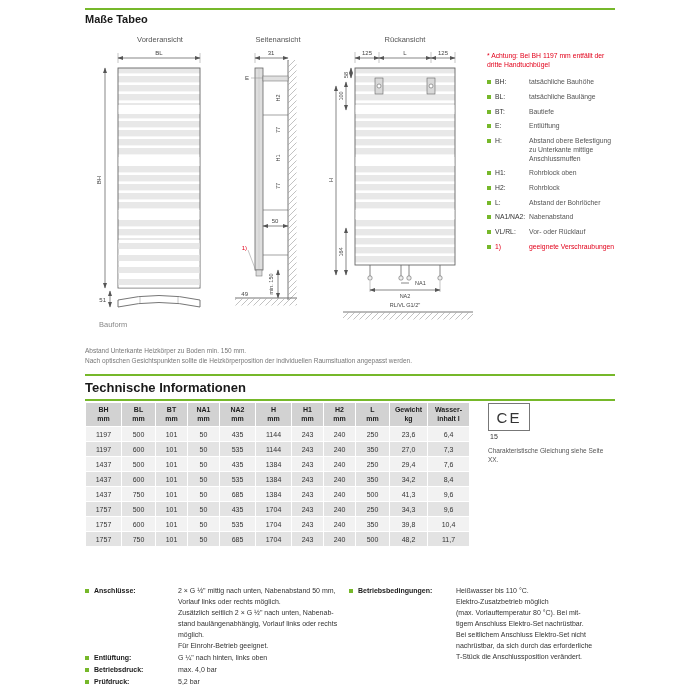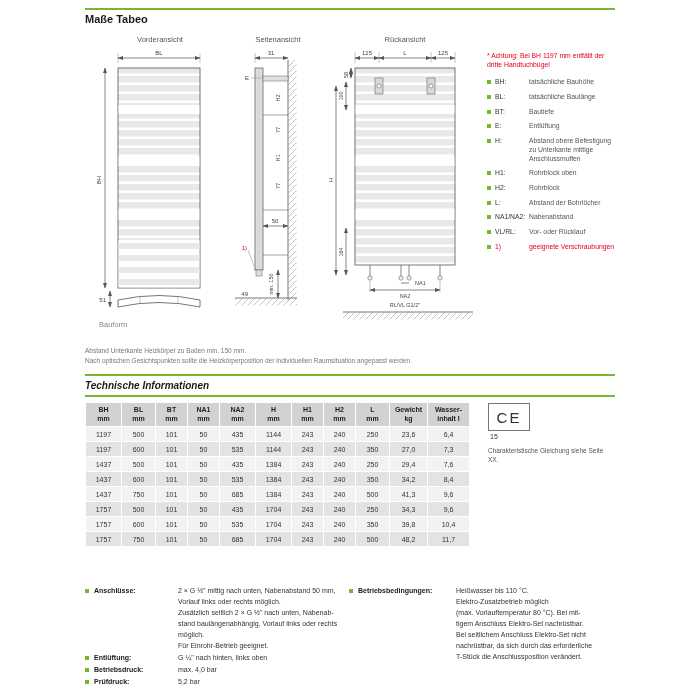--- a/index.html
+++ b/index.html
@@ -22,21 +22,21 @@
   .legend .warn{color:#e2001a;width:122px;margin-bottom:9px;}
   .legend .item{display:flex;margin-bottom:6px;}
   .legend .sq{width:4px;height:4px;background:#76b82a;margin:2px 4px 0 0;flex:none;}
   .legend .key{width:34px;flex:none;color:#333;}
   .legend .txt{flex:1;color:#555;}
   .legend .item.red .key,.legend .item.red .txt{color:#e2001a;}
   
   .note{position:absolute;left:85px;top:346px;width:460px;font-size:6.5px;color:#777;line-height:1.55;}
   
   .sec{position:absolute;left:85px;top:374px;width:530px;border-top:2px solid #76b82a;border-bottom:2px solid #76b82a;padding:4px 0 4px 0;}
-  .sec .t{font-size:10px;font-weight:bold;color:#1a1a1a;font-style:italic;}
+  .sec .t{font-size:13px;font-weight:bold;color:#1a1a1a;}
   
   table.tech{position:absolute;left:85px;top:402px;border-collapse:collapse;font-size:7px;table-layout:fixed;}
   table.tech th,table.tech td{border:1px solid #fff;text-align:center;padding:0;overflow:hidden;}
   table.tech th{background:#d2d2d2;font-weight:bold;height:23px;vertical-align:middle;line-height:1.25;color:#222;}
   table.tech td{height:14px;color:#333;}
   table.tech tbody tr:nth-child(odd) td{background:#f2f2f2;}
   table.tech tbody tr:nth-child(even) td{background:#e3e3e3;}
   
   .ce{position:absolute;left:488px;top:403px;}
   .ce .box{width:40px;height:26px;border:1.5px solid #777;display:flex;align-items:center;justify-content:center;font-size:15px;font-weight:normal;letter-spacing:2px;color:#333;}

